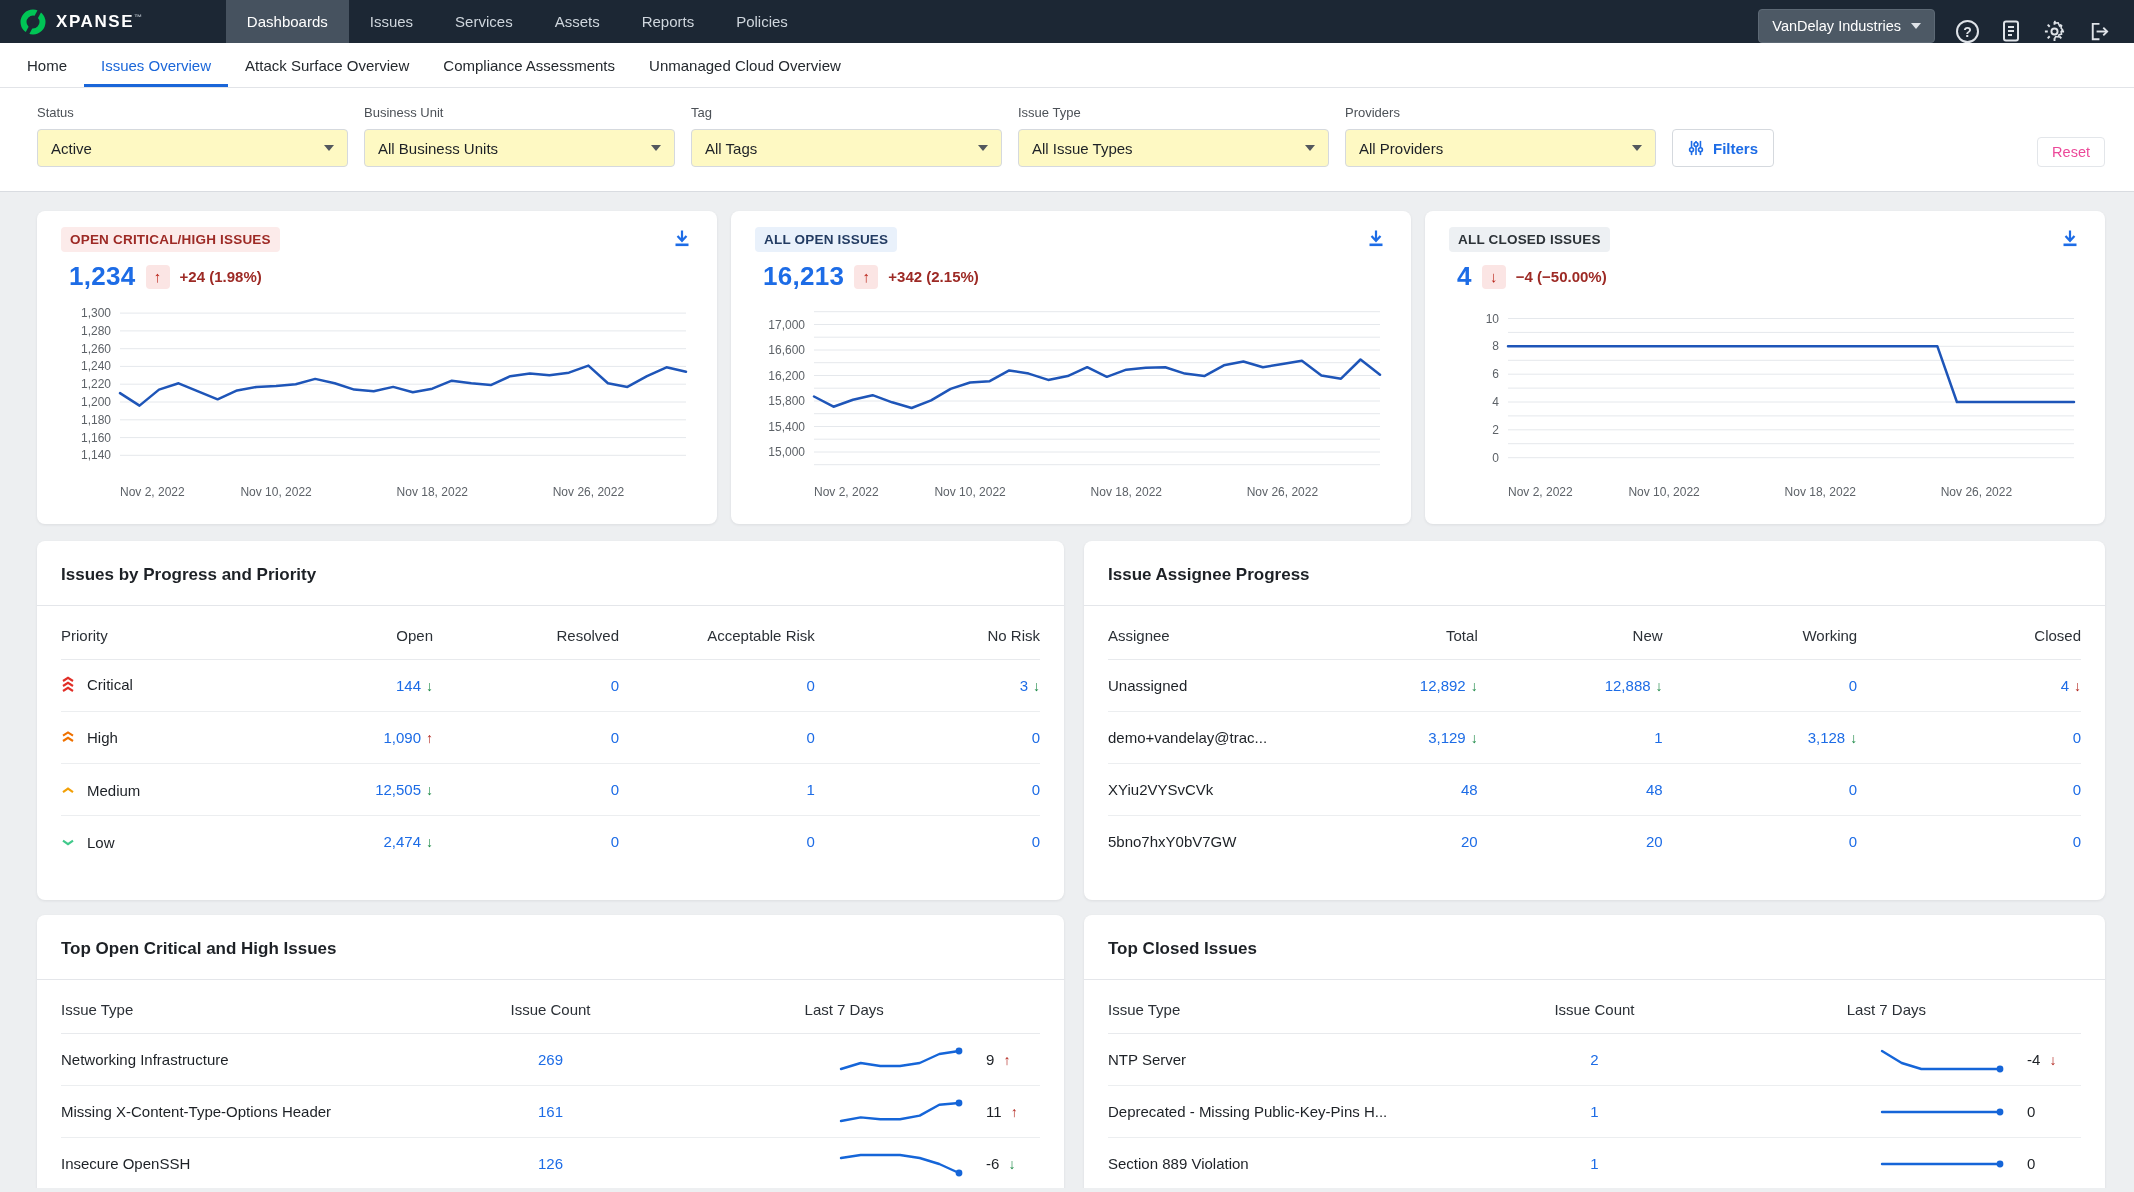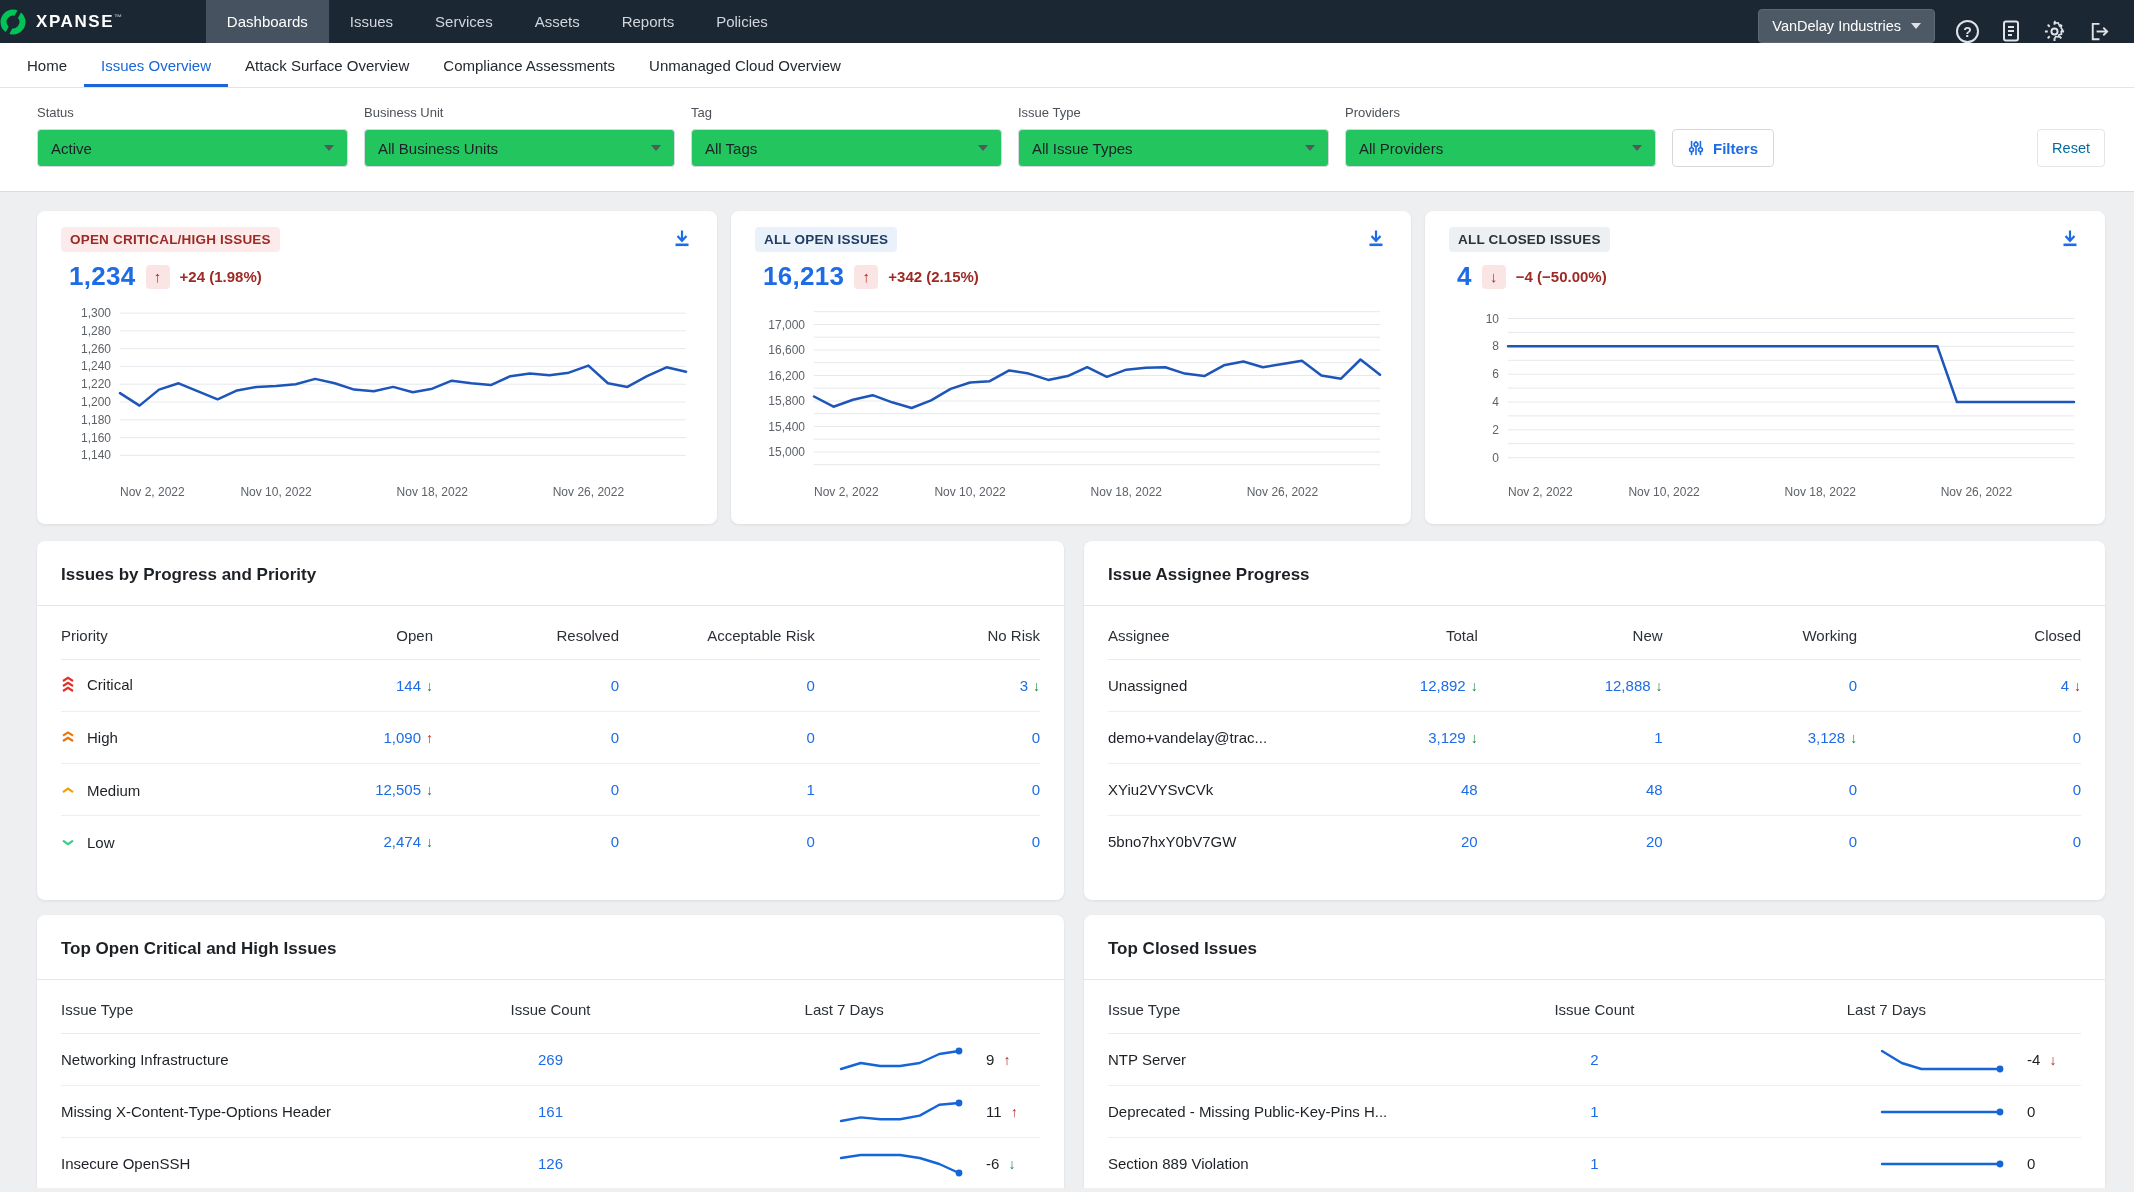--- a/index.html
+++ b/index.html
@@ -3,21 +3,21 @@
 <meta charset="utf-8">
 <style>
   * { box-sizing: border-box; margin: 0; padding: 0; }
   html, body { width: 2134px; height: 1192px; overflow: hidden; }
   body {
     font-family: "Liberation Sans", "DejaVu Sans", sans-serif;
     background: #edeff1; color: #1d2126;
   }
   
   .topnav { height: 43px; background: #1c2734; display: flex; align-items: stretch; }
-  .logo { display: flex; align-items: center; gap: 10px; }
+  .logo { display: flex; align-items: center; gap: 10px; padding-left: 20px; }
   .logo-text { color: #fff; font-size: 17px; font-weight: 700; letter-spacing: 1.6px; }
   .logo-tm { color: #aab3bc; font-size: 8px; vertical-align: super; }
   .nav-items { display: flex; margin-left: 82px; }
   .nav-item { padding: 0 21px; display: flex; align-items: center; font-size: 15px; color: #cfd6dd; cursor: pointer; }
   .nav-item.active { background: #46525f; color: #fff; }
   .topnav-right { margin-left: auto; display: flex; align-items: flex-end; gap: 21px; padding-right: 24px; }
   .org-btn { background: #4d5965; border: 1px solid #5d6975; color: #fff; font-size: 14.5px;
     padding: 8px 13px; border-radius: 4px; display: flex; align-items: center; gap: 10px; cursor: pointer; }
   .caret-down { width: 0; height: 0; border-left: 5px solid transparent; border-right: 5px solid transparent; border-top: 6px solid #dfe3e8; }
   .icon-btn { background: none; border: none; cursor: pointer; display: flex; align-items: center; }
@@ -26,27 +26,27 @@
   
   .tabbar { height: 45px; background: #fff; border-bottom: 1px solid #e2e4e8; display: flex; padding-left: 10px; }
   .tab { padding: 16px 17px; display: flex; align-items: center; font-size: 15px; color: #24292e; position: relative; cursor: pointer; }
   .tab.active { color: #1a66d9; }
   .tab.active::after { content: ""; position: absolute; left: 0; right: 0; bottom: 0; height: 3px; background: #1a66d9; }
   
   .filterbar { background: #fff; padding: 17px 29px 24px 37px; border-bottom: 1px solid #d9dce1;
     display: flex; align-items: flex-end; gap: 16px; }
   .f-field { display: flex; flex-direction: column; gap: 9px; }
   .f-label { font-size: 13px; color: #4c5157; }
-  .f-select { width: 311px; height: 38px; border: 1px solid #d5d9de; border-radius: 4px; background: #22c55e;
+  .f-select { width: 311px; height: 38px; border: 1px solid #d5d9de; border-radius: 4px; background: #fef9c3;
     display: flex; align-items: center; justify-content: space-between; padding: 0 13px; font-size: 15px; color: #1d2126; cursor: pointer; }
   .f-caret { width: 0; height: 0; border-left: 5px solid transparent; border-right: 5px solid transparent; border-top: 6px solid #53585e; }
   .filters-btn { height: 38px; display: flex; align-items: center; gap: 9px; border: 1px solid #d5d9de;
     border-radius: 4px; background: #fff; color: #1d6ce6; font-size: 15px; font-weight: 600; padding: 0 15px; cursor: pointer; }
-  .reset-btn { margin-left: auto; height: 38px; padding: 0 14px; border: 1px solid #e3e6ea; border-radius: 4px;
-    background: #fff; color: #0369a1; font-size: 14.5px; cursor: default; }
+  .reset-btn { margin-left: auto; height: 30px; padding: 0 14px; border: 1px solid #e3e6ea; border-radius: 4px;
+    background: #fff; color: #ec4899; font-size: 14.5px; cursor: default; }
   
   .content { padding: 19px 29px 0 37px; height: 996px; overflow: hidden; }
   .row { display: flex; }
   .kpi-row { gap: 14px; }
   .mid-row { gap: 20px; margin-top: 17px; }
   .bottom-row { gap: 20px; margin-top: 15px; }
   .card { background: #fff; border-radius: 8px; box-shadow: 0 1px 3px rgba(20,30,40,.08); }
   
   .kpi-card { width: 680px; height: 313px; padding: 16px 24px 16px; }
   .kpi-top { display: flex; justify-content: space-between; align-items: flex-start; }

